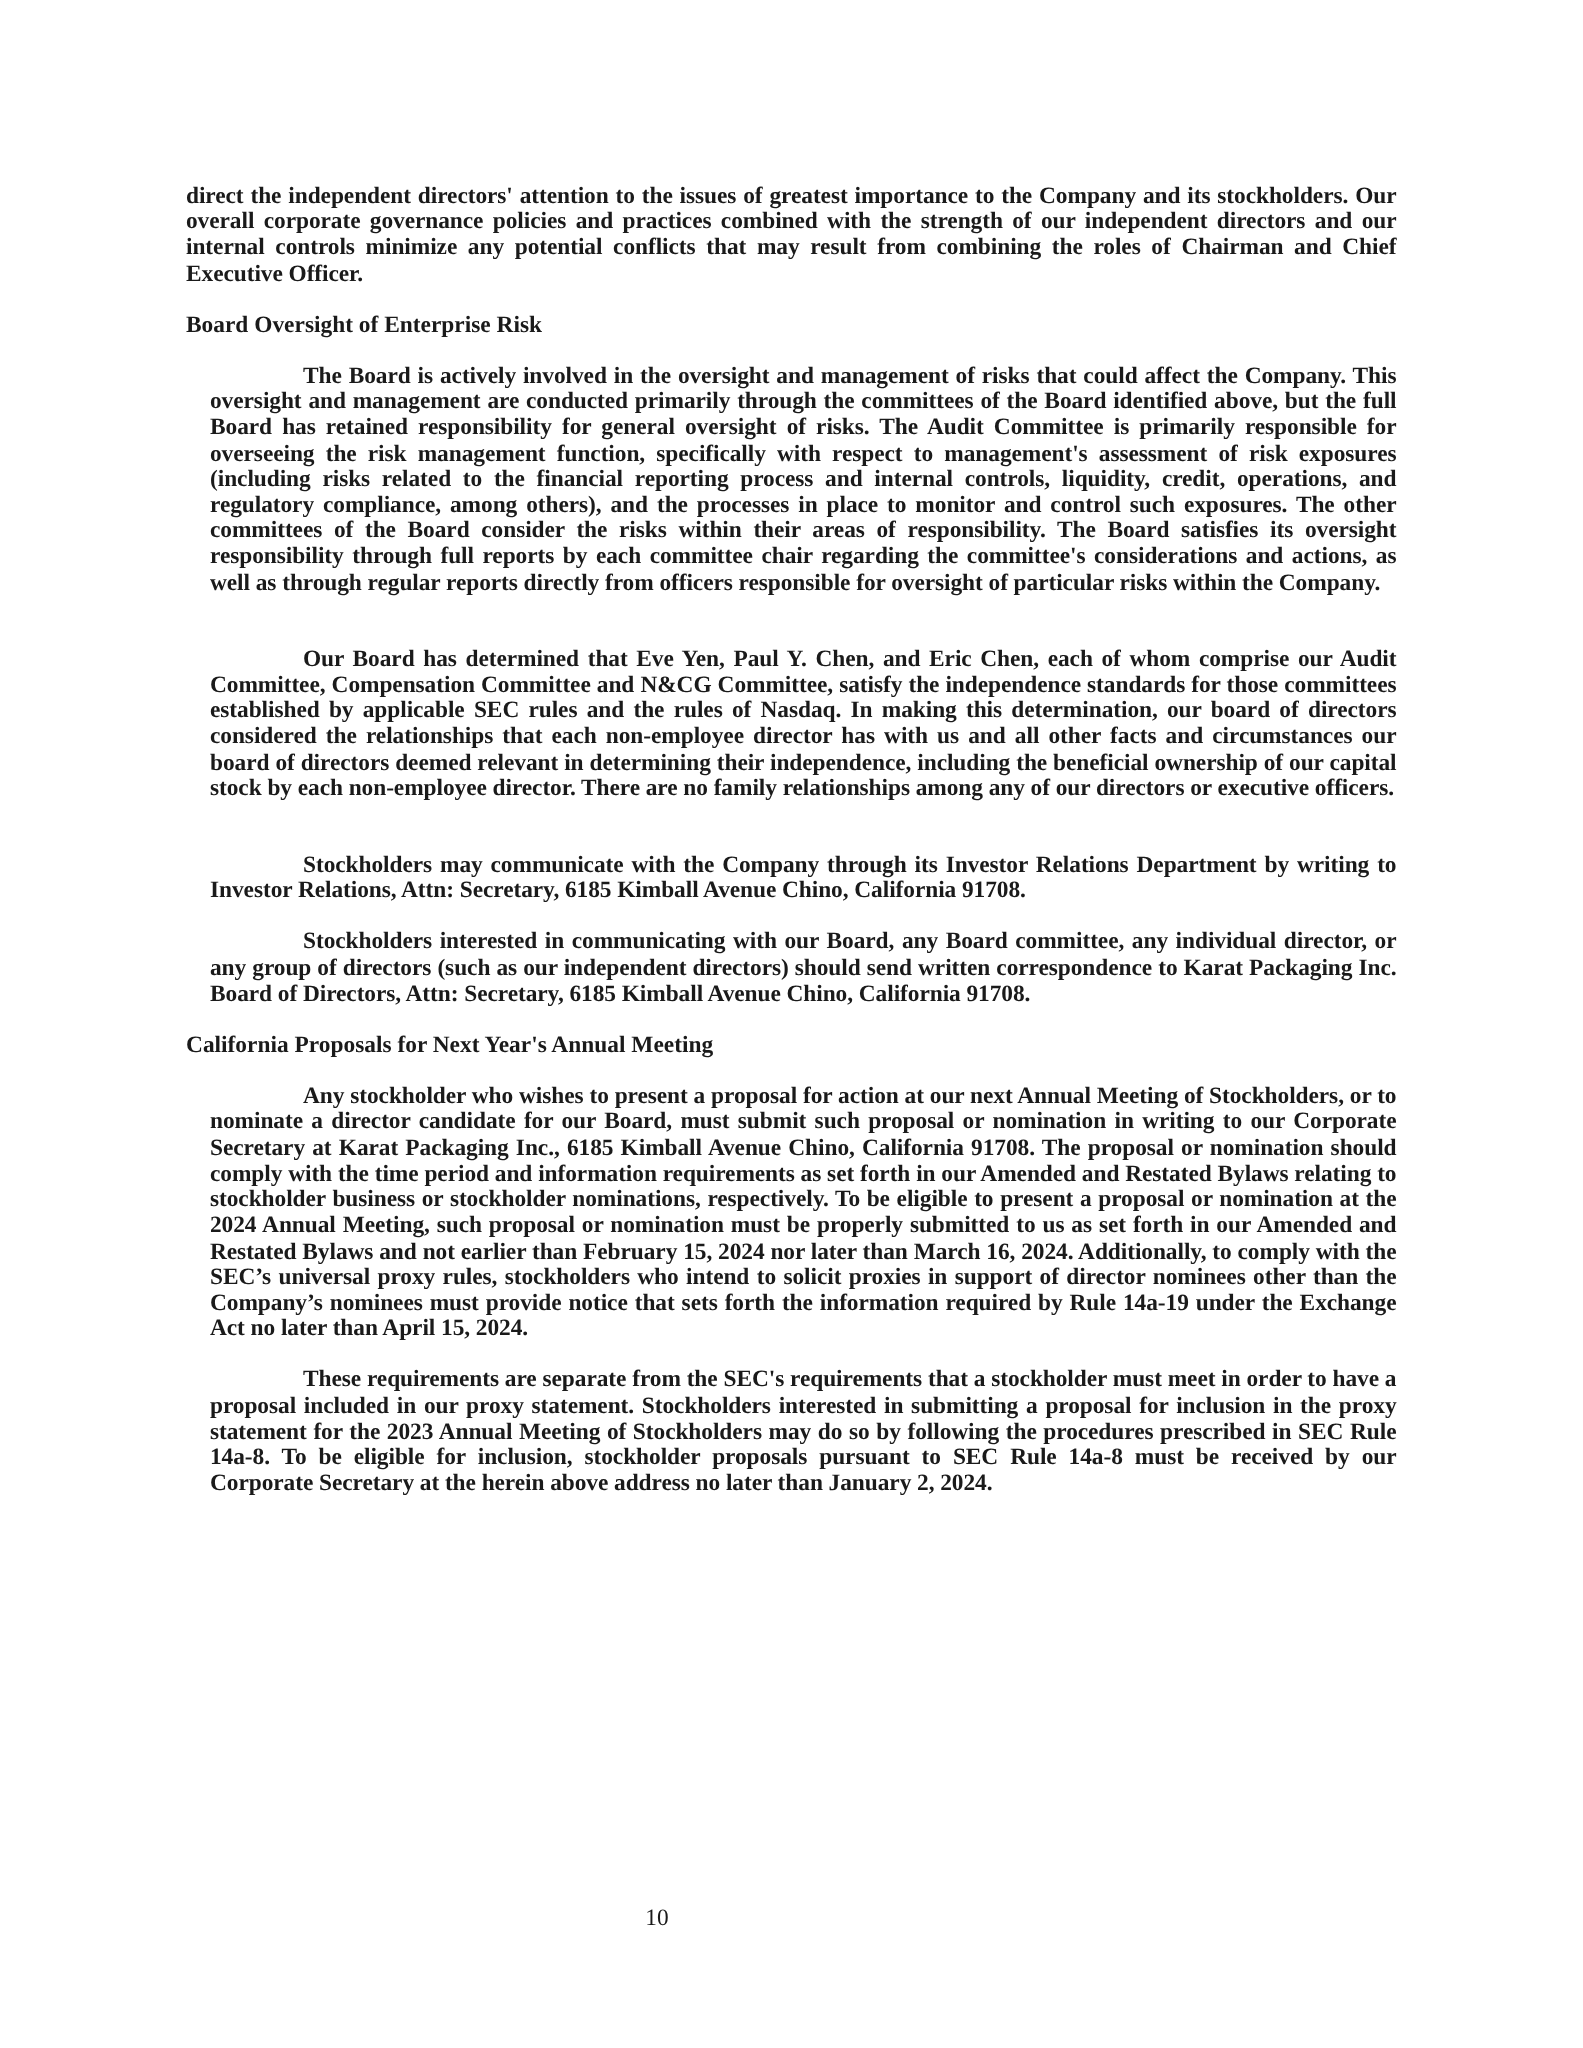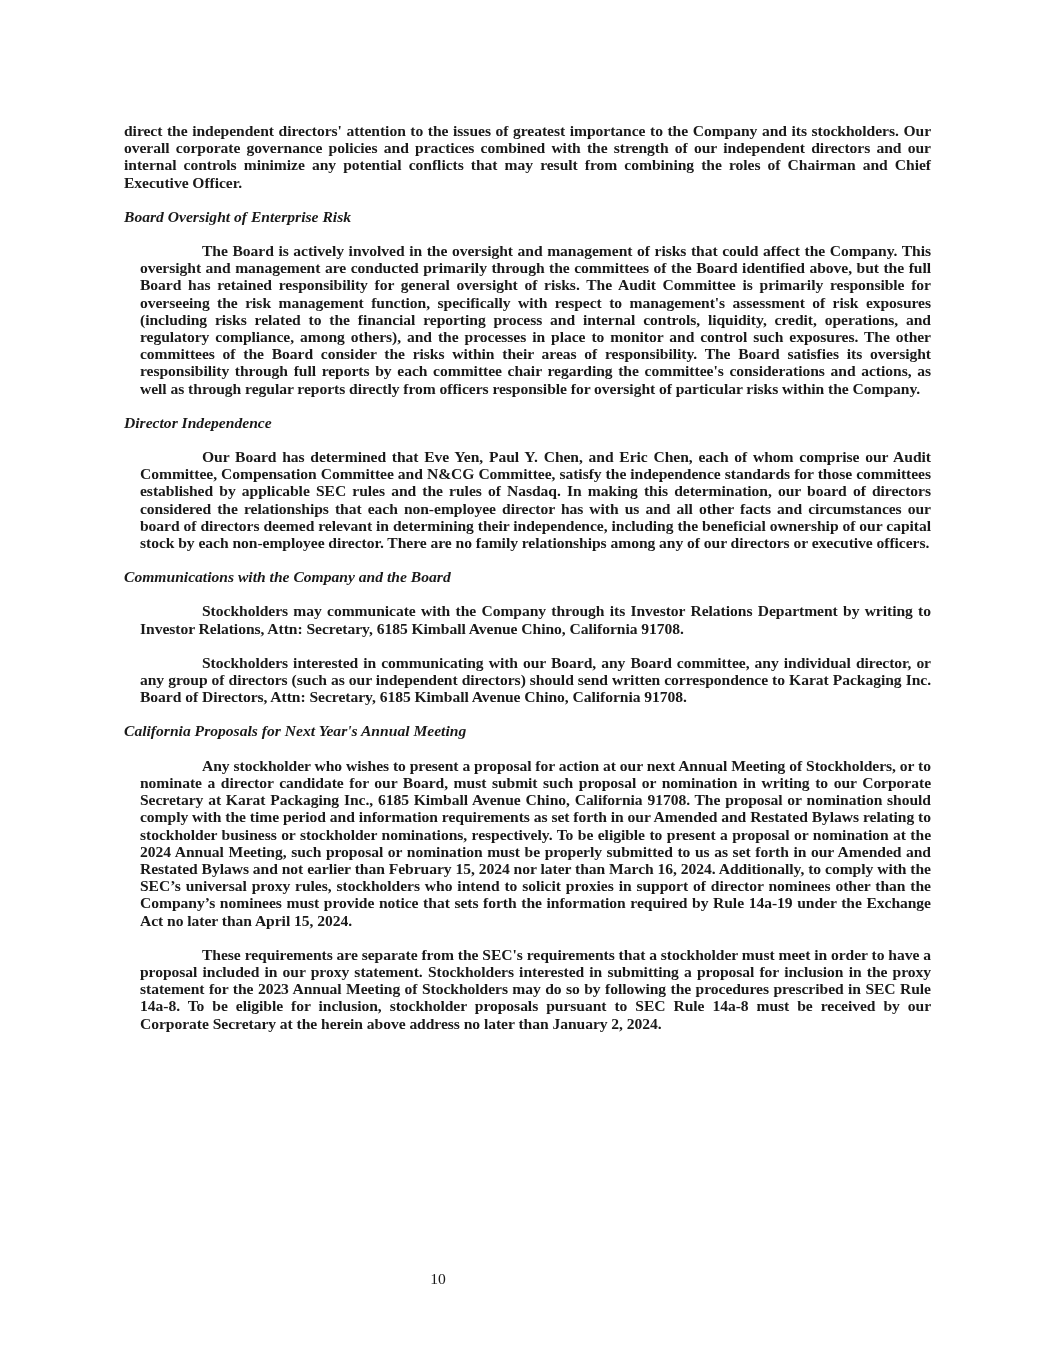--- a/index.html
+++ b/index.html
@@ -32,21 +32,20 @@
   }
   .indent {
     text-indent: 62px;
     margin-left: 16px;
   }
   .heading {
     margin: 0;
     font-size: 15.6px;
     line-height: 17.2px;
     font-weight: bold;
-    font-style: italic;
   }
   .gap-after-para { height: 17px; }
   .gap-after-head { height: 17px; }
   .page-number {
     position: absolute;
     left: 0;
     width: 876px;
     top: 1270px;
     text-align: center;
     font-size: 15.6px;
@@ -62,28 +61,26 @@
   <div class="gap-after-para"></div>
 
   <section>
     <h3 class="heading">Board Oversight of Enterprise Risk</h3>
     <div class="gap-after-head"></div>
     <p class="para indent">The Board is actively involved in the oversight and management of risks that could affect the Company. This oversight and management are conducted primarily through the committees of the Board identified above, but the full Board has retained responsibility for general oversight of risks. The Audit Committee is primarily responsible for overseeing the risk management function, specifically with respect to management's assessment of risk exposures (including risks related to the financial reporting process and internal controls, liquidity, credit, operations, and regulatory compliance, among others), and the processes in place to monitor and control such exposures. The other committees of the Board consider the risks within their areas of responsibility. The Board satisfies its oversight responsibility through full reports by each committee chair regarding the committee's considerations and actions, as well as through regular reports directly from officers responsible for oversight of particular risks within the Company.</p>
     <div class="gap-after-para"></div>
   </section>
 
   <section>
-    <h3 class="heading">Director Independence</h3>
     <div class="gap-after-head"></div>
     <p class="para indent">Our Board has determined that Eve Yen, Paul Y. Chen, and Eric Chen, each of whom comprise our Audit Committee, Compensation Committee and N&amp;CG Committee, satisfy the independence standards for those committees established by applicable SEC rules and the rules of Nasdaq. In making this determination, our board of directors considered the relationships that each non-employee director has with us and all other facts and circumstances our board of directors deemed relevant in determining their independence, including the beneficial ownership of our capital stock by each non-employee director. There are no family relationships among any of our directors or executive officers.</p>
     <div class="gap-after-para"></div>
   </section>
 
   <section>
-    <h3 class="heading">Communications with the Company and the Board</h3>
     <div class="gap-after-head"></div>
     <p class="para indent">Stockholders may communicate with the Company through its Investor Relations Department by writing to Investor Relations, Attn: Secretary, 6185 Kimball Avenue Chino, California 91708.</p>
     <div class="gap-after-para"></div>
     <p class="para indent">Stockholders interested in communicating with our Board, any Board committee, any individual director, or any group of directors (such as our independent directors) should send written correspondence to Karat Packaging Inc. Board of Directors, Attn: Secretary, 6185 Kimball Avenue Chino, California 91708.</p>
     <div class="gap-after-para"></div>
   </section>
 
   <section>
     <h3 class="heading">California Proposals for Next Year's Annual Meeting</h3>
     <div class="gap-after-head"></div>

